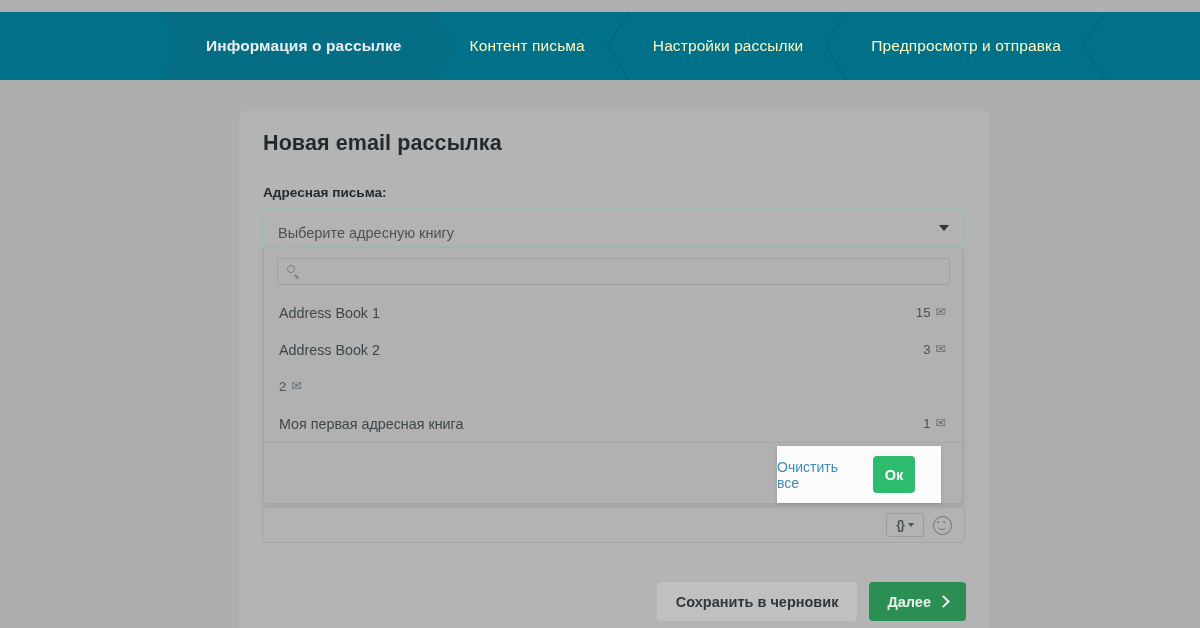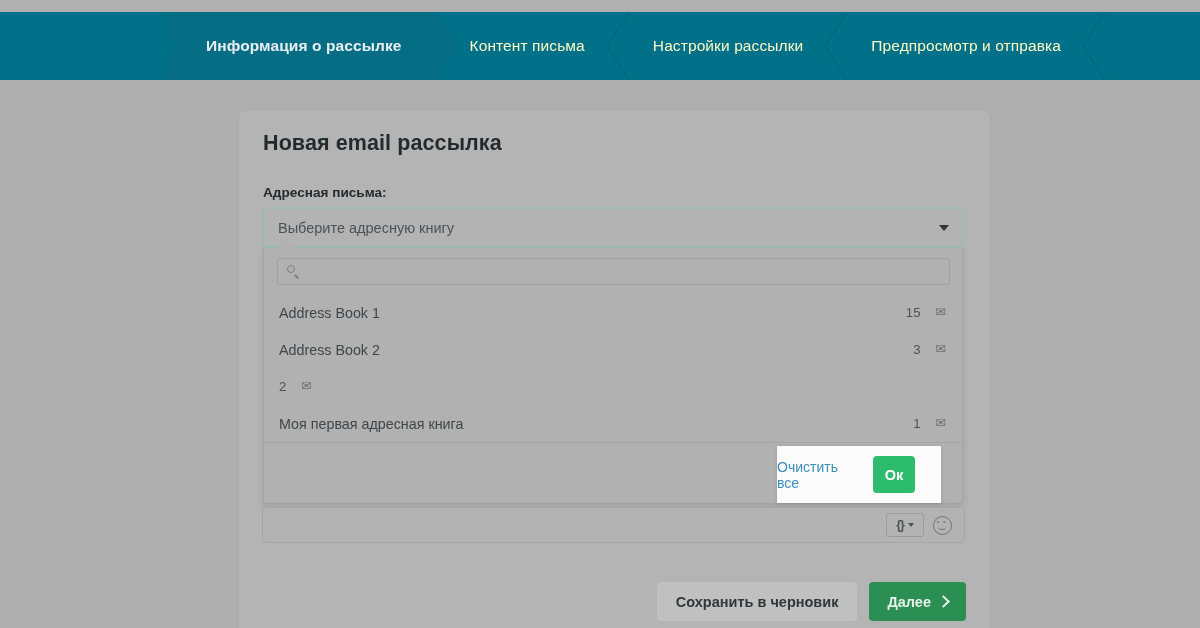--- a/index.html
+++ b/index.html
@@ -115,21 +115,20 @@
     position: absolute;
     left: 23px;
     top: 96px;
     width: 703px;
     height: 41px;
     box-sizing: border-box;
     background: #b3b3b3;
     border: 2px solid #9dbcab;
     border-radius: 5px;
     display: flex;
-    align-items: center;
     padding: 16px 14px;
   }
   .select-trigger .placeholder {
     font-size: 14.5px;
     color: #4a5257;
     flex: 1;
   }
   .caret-down {
     width: 0; height: 0;
     border-left: 5px solid transparent;
@@ -219,21 +218,21 @@
     align-items: center;
     height: 37px;
     padding: 0 16px 0 15px;
     font-size: 14.3px;
     color: #3e464a;
   }
   .option-row .opt-name { flex: 1; }
   .option-row .opt-count {
     font-size: 13.2px;
     color: #4b5357;
-    margin-right: 15px;
+    margin-right: 5px;
   }
   .env-icon {
     font-size: 12.5px;
     color: #686e71;
     line-height: 1;
   }
   .dropdown-divider {
     position: absolute;
     left: 0; right: 0;
     top: 194px;

